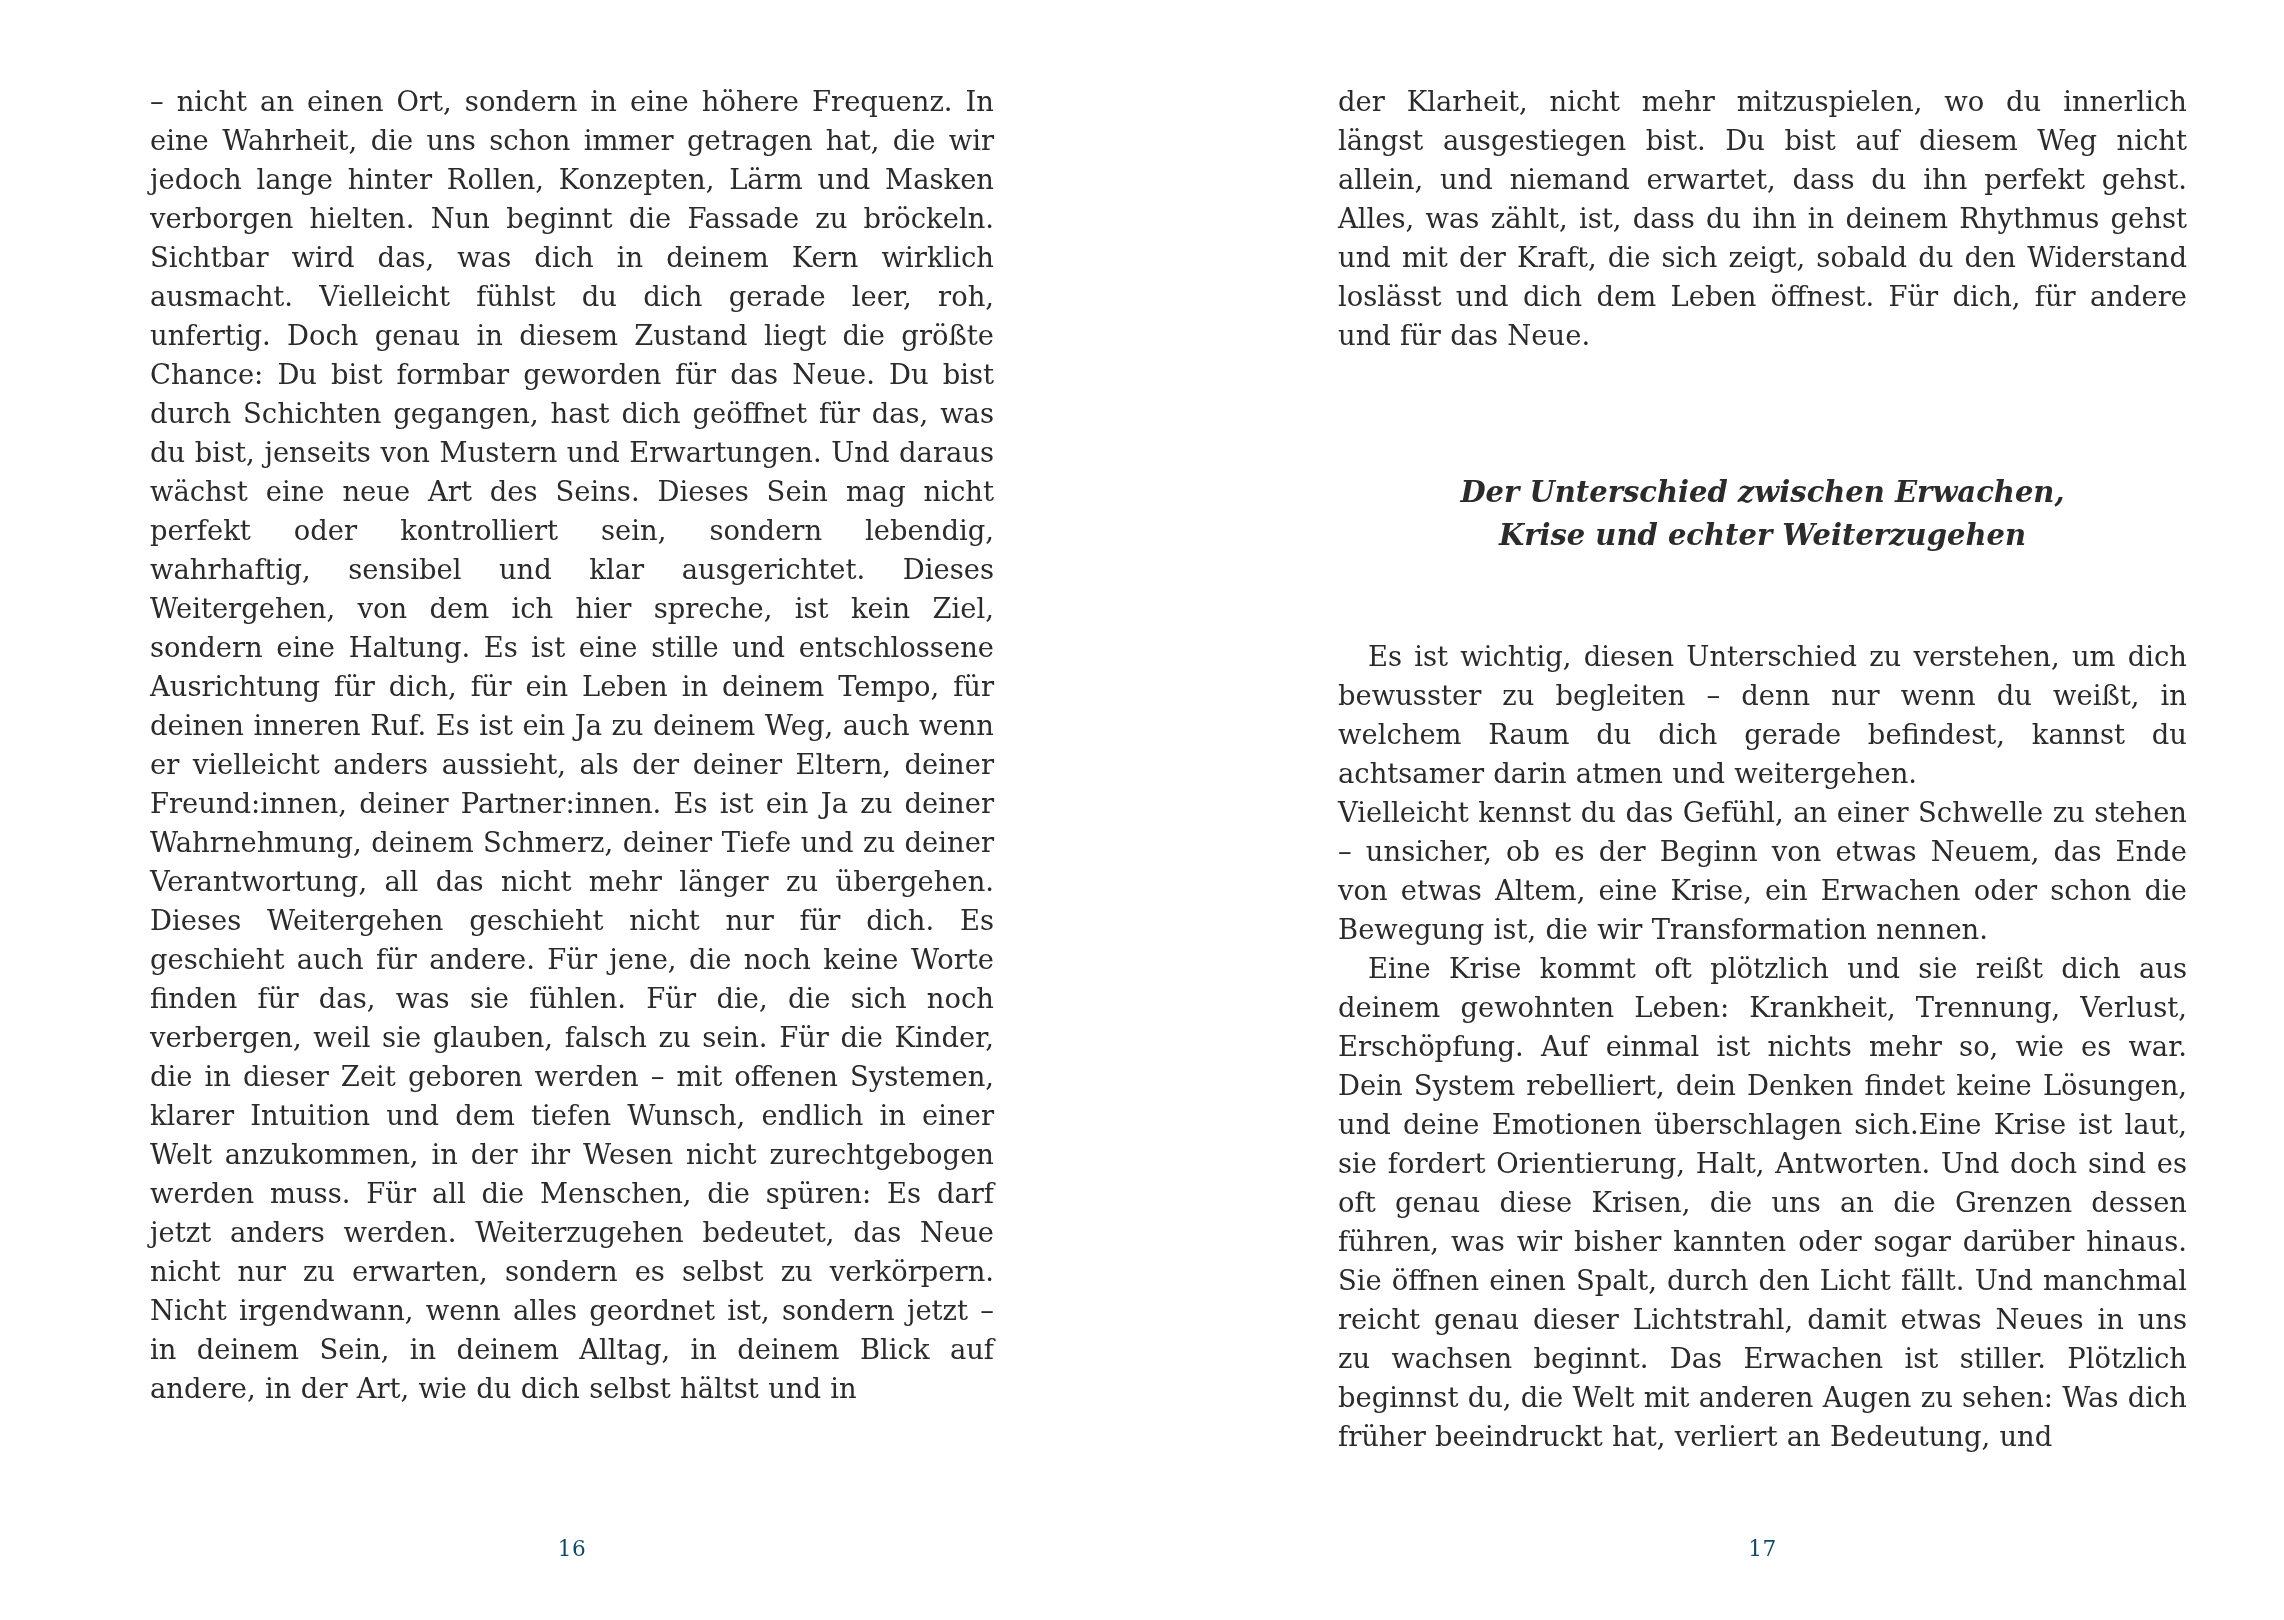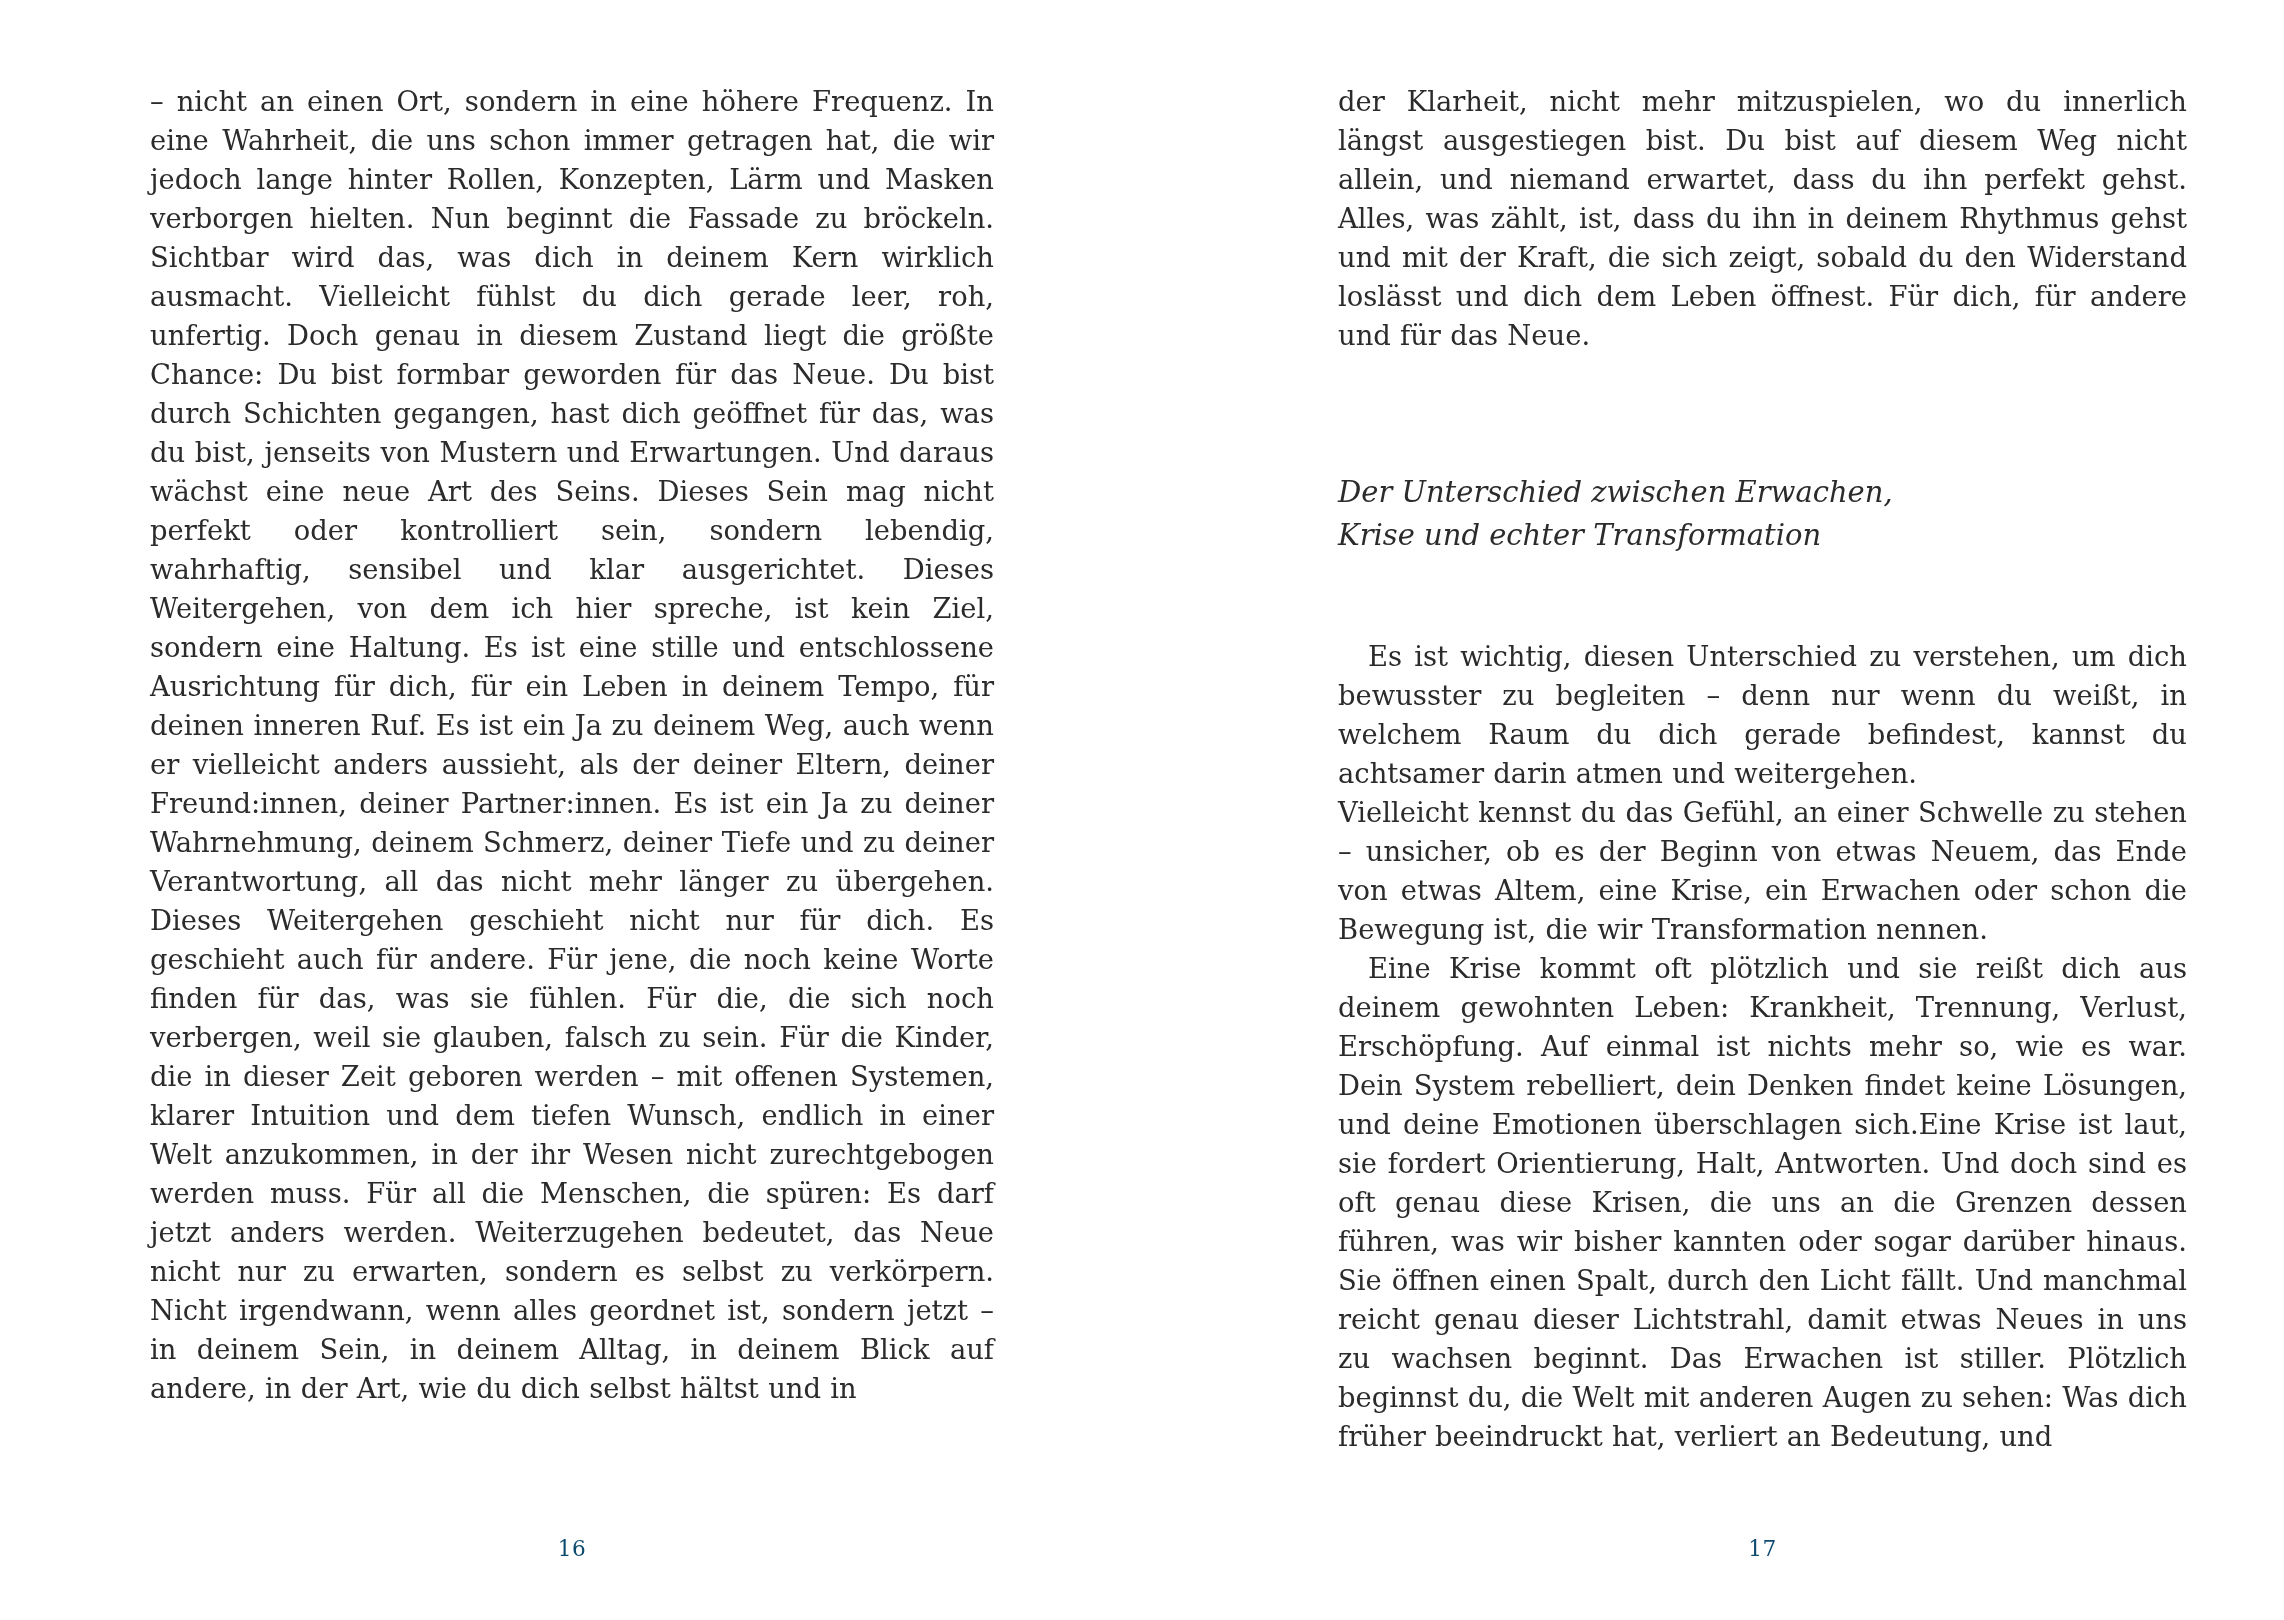--- a/index.html
+++ b/index.html
@@ -46,22 +46,23 @@
     -webkit-hyphens: auto;
     word-spacing: 0.02em;
   }
   p.indent {
     text-indent: 30px;
   }
   h2.chapter-heading {
     margin: 116px 0 80px 0;
     font-size: 29px;
     line-height: 43px;
-    font-weight: normal;
+    font-weight: bold;
     font-style: italic;
+    text-align: center;
     color: #2b2b2b;
   }
   .page-number {
     position: absolute;
     bottom: 59px;
     left: 0;
     width: 100%;
     text-align: center;
     font-size: 21.6px;
     color: #0c4a6e;
@@ -79,21 +80,21 @@
     </div>
     <div class="page-number">16</div>
   </div>
 
   <div class="page page-right">
     <div class="text-block">
       <p class="body-text">der Klarheit, nicht mehr mitzuspielen, wo du innerlich längst ausgestiegen bist. Du bist auf diesem Weg nicht allein, und niemand erwartet, dass du ihn perfekt gehst. Alles, was zählt, ist, dass du ihn in deinem Rhythmus gehst und mit der Kraft, die sich zeigt, sobald du den Widerstand loslässt und dich dem Leben öffnest. Für dich, für andere und für das Neue.</p>
 
       <h2 class="chapter-heading">
         <span>Der Unterschied zwischen Erwachen,</span><br>
-        <span>Krise und echter Transformation</span>
+        <span>Krise und echter Weiterzugehen</span>
       </h2>
 
       <p class="body-text indent">Es ist wichtig, diesen Unterschied zu verstehen, um dich bewusster zu begleiten – denn nur wenn du weißt, in welchem Raum du dich gerade befindest, kannst du achtsamer darin atmen und weitergehen.</p>
       <p class="body-text">Vielleicht kennst du das Gefühl, an einer Schwelle zu stehen – unsicher, ob es der Beginn von etwas Neuem, das Ende von etwas Altem, eine Krise, ein Erwachen oder schon die Bewegung ist, die wir Transformation nennen.</p>
       <p class="body-text indent">Eine Krise kommt oft plötzlich und sie reißt dich aus deinem gewohnten Leben: Krankheit, Trennung, Verlust, Erschöpfung. Auf einmal ist nichts mehr so, wie es war. Dein System rebelliert, dein Denken findet keine Lösungen, und deine Emotionen überschlagen sich.Eine Krise ist laut, sie fordert Orientierung, Halt, Antworten. Und doch sind es oft genau diese Krisen, die uns an die Grenzen dessen führen, was wir bisher kannten oder sogar darüber hinaus. Sie öffnen einen Spalt, durch den Licht fällt. Und manchmal reicht genau dieser Lichtstrahl, damit etwas Neues in uns zu wachsen beginnt. Das Erwachen ist stiller. Plötzlich beginnst du, die Welt mit anderen Augen zu sehen: Was dich früher beeindruckt hat, verliert an Bedeutung, und</p>
     </div>
     <div class="page-number">17</div>
   </div>
 
 </div>

